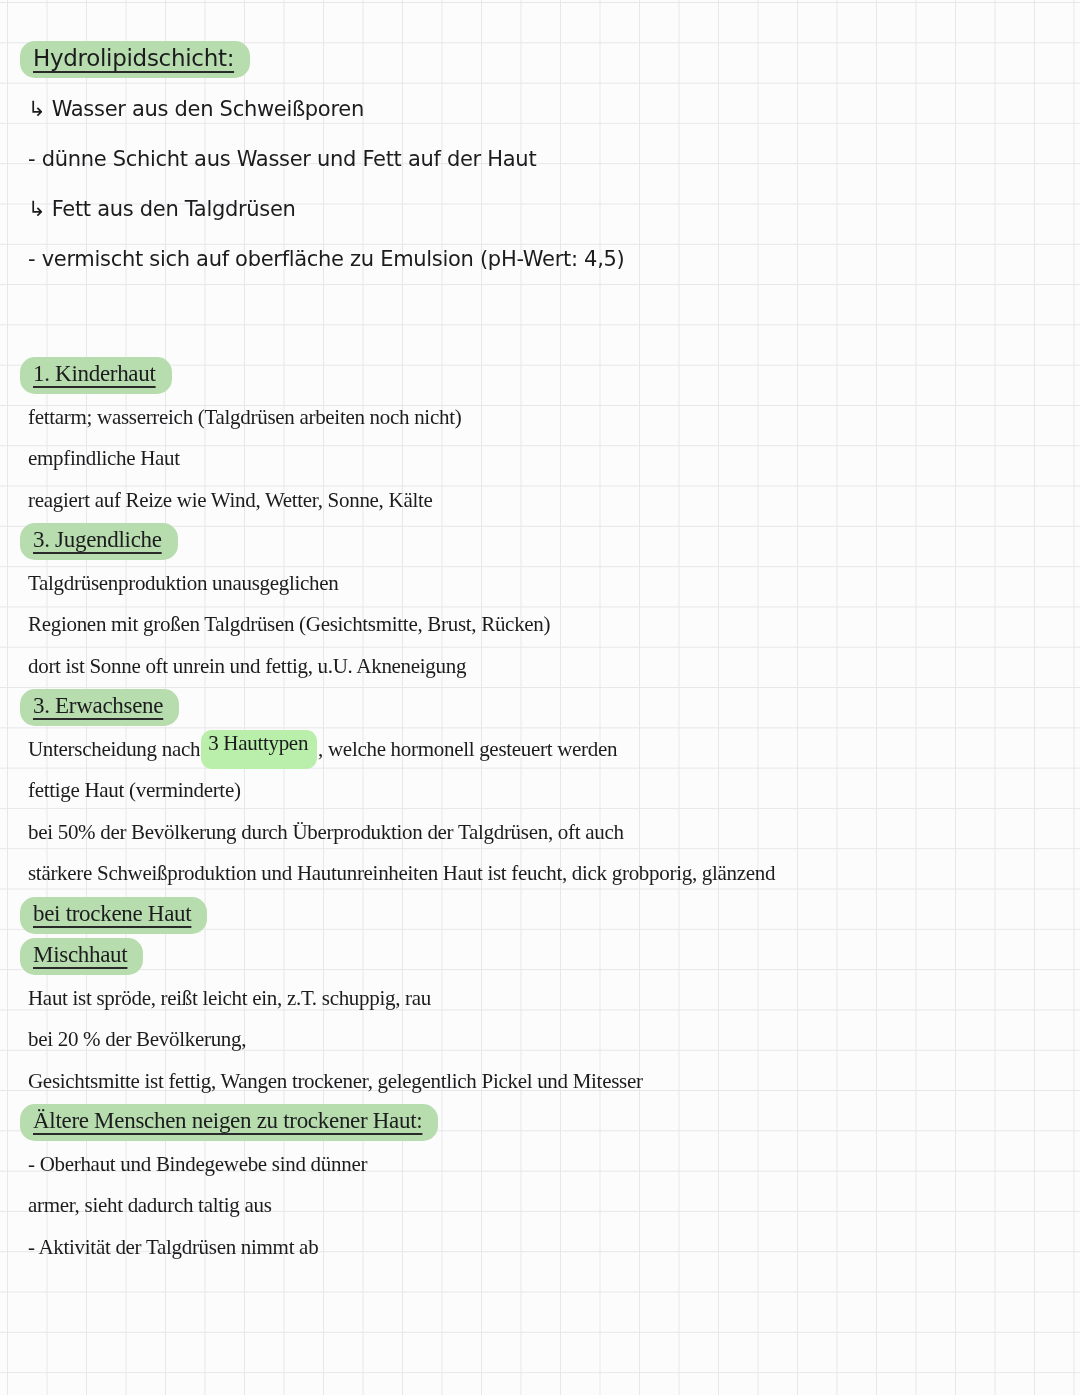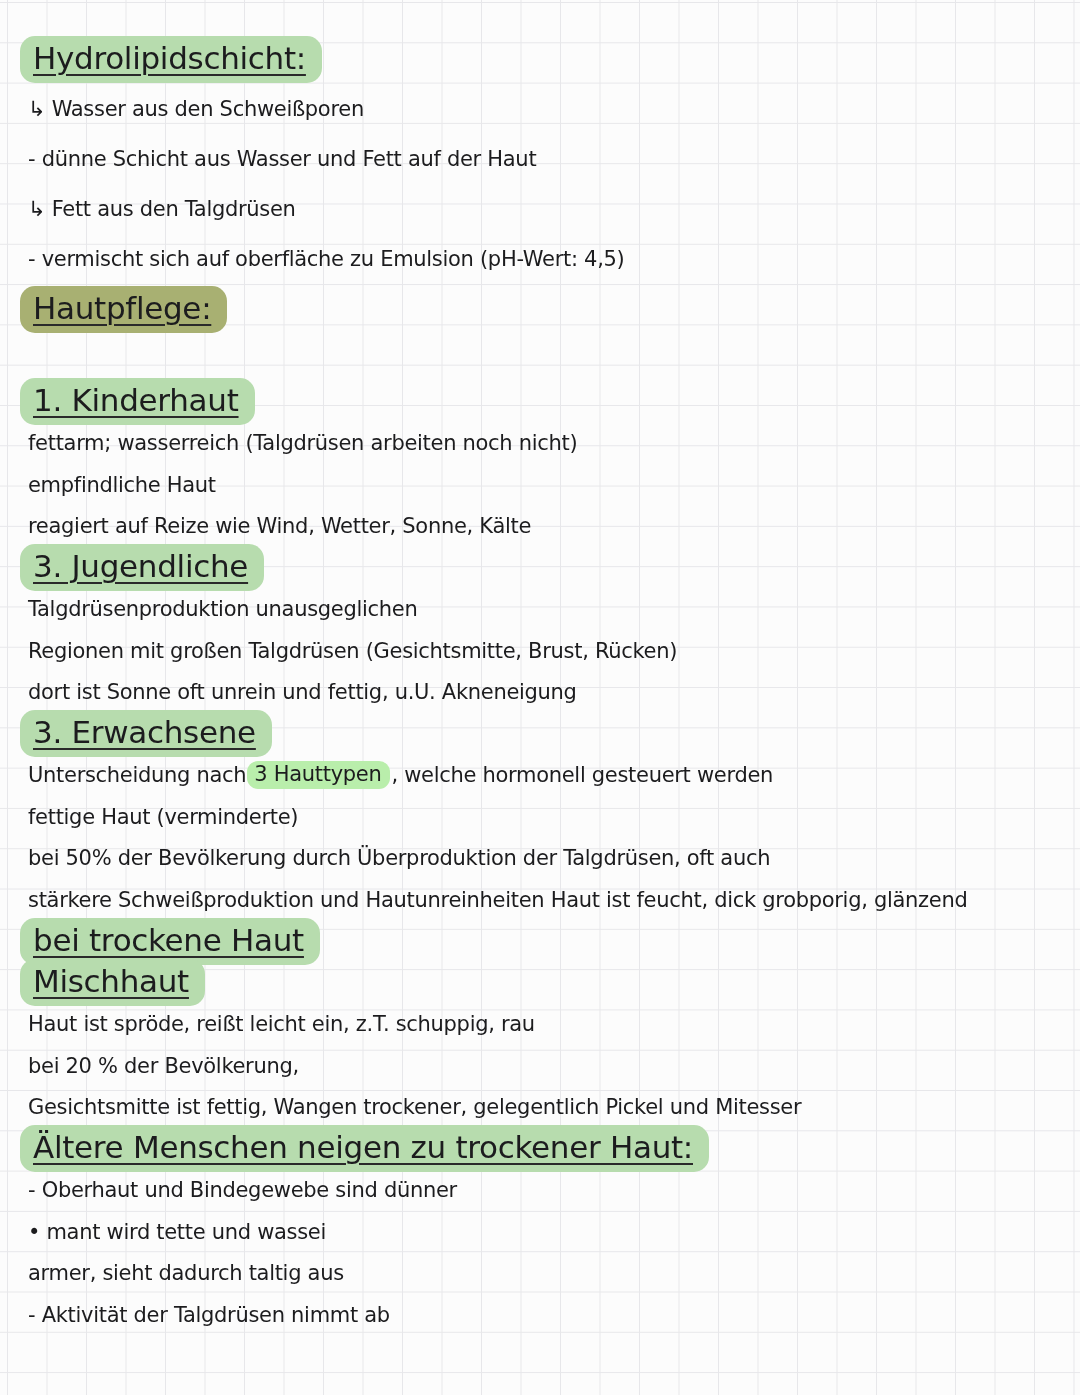--- a/index.html
+++ b/index.html
@@ -30,41 +30,41 @@
     padding:34px 0 0 28px;
   }
   .line{
     height:50px;
     display:flex;
     align-items:center;
     white-space:nowrap;
     font-size:21px;
     letter-spacing:-0.3px;
   }
-  #main-lines{ margin-top:47px; }
+  #main-lines{ margin-top:71px;font-family:Liberation Serif, serif; }
   #main-lines .line{ height:41.5px; }
   .seg{ display:inline-block; }
   .pill{
     display:inline-block;
     margin-left:-8px;
     background:var(--hl-green);
     border-radius:15px;
     padding:4px 16px 7px 13px;
-    font-size:31px;
+    font-size:23px;
     text-decoration:underline;
     text-decoration-thickness:1.5px;
     text-underline-offset:5px;
     text-decoration-color:#2a2a2a;
   }
   .heading-olive .pill{ background:var(--hl-olive); }
   .inline-hl{
     display:inline-block;
     background:var(--hl-bright);
     border-radius:11px;
-    padding:1px 9px 3px 7px;
+    padding:1px 9px 13px 7px;
     margin:0 1px;
   }
 </style>
 </head>
 <body>
 
 <div class="page">
   <div id="intro-lines">
       <div class="line heading-green">
         <span class="pill">Hydrolipidschicht:</span>
@@ -73,23 +73,20 @@
         <span class="seg">↳ Wasser aus den Schweißporen</span>
       </div>
       <div class="line body">
         <span class="seg">- dünne Schicht aus Wasser und Fett auf der Haut</span>
       </div>
       <div class="line body">
         <span class="seg">↳ Fett aus den Talgdrüsen</span>
       </div>
       <div class="line body">
         <span class="seg">- vermischt sich auf oberfläche zu Emulsion (pH-Wert: 4,5)</span>
-      </div>
-      <div class="line heading-olive">
-        <span class="pill">Hautpflege:</span>
       </div>
     </div>
   <div id="main-lines">
       <div class="line heading-green">
         <span class="pill">1. Kinderhaut</span>
       </div>
       <div class="line body">
         <span class="seg">fettarm; wasserreich (Talgdrüsen arbeiten noch nicht)</span>
       </div>
       <div class="line body">
@@ -142,22 +139,19 @@
       <div class="line body">
         <span class="seg">Gesichtsmitte ist fettig, Wangen trockener, gelegentlich Pickel und Mitesser</span>
       </div>
       <div class="line heading-green">
         <span class="pill">Ältere Menschen neigen zu trockener Haut:</span>
       </div>
       <div class="line body">
         <span class="seg">- Oberhaut und Bindegewebe sind dünner</span>
       </div>
       <div class="line body">
-        <span class="seg">• mant wird tette und wassei</span>
-      </div>
-      <div class="line body">
         <span class="seg">armer, sieht dadurch taltig aus</span>
       </div>
       <div class="line body">
         <span class="seg">- Aktivität der Talgdrüsen nimmt ab</span>
       </div>
     </div>
 </div>
 
 </body></html>

